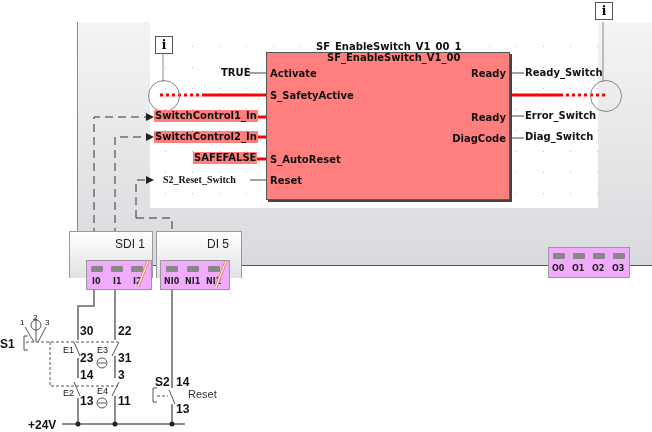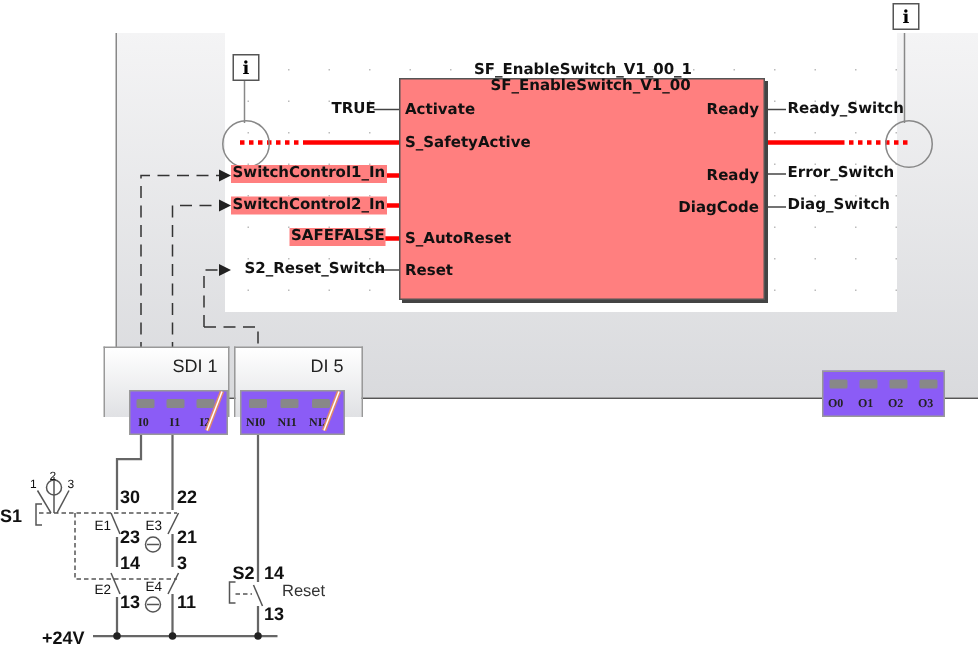--- a/index.html
+++ b/index.html
@@ -10,21 +10,21 @@
   .dot{position:absolute;width:1px;height:1px;background:#bbb;}
   #fb{left:266px;top:52px;width:242px;height:146px;background:#ff7f7f;border:1px solid #555;box-shadow:2px 2px 0 #444;}
   .lbl{position:absolute;font-size:10px;font-weight:bold;color:#111;white-space:nowrap;line-height:12px;}
   .hl{background:#ff7f7f;padding:0 1px;}
   .pinL{left:3px;}
   .pinR{right:3px;text-align:right;}
   .title{font-size:10px;font-weight:bold;color:#111;white-space:nowrap;}
   .info{position:absolute;width:16px;height:16px;border:1px solid #555;background:#fff;font-family:"DejaVu Serif",serif;font-weight:bold;font-size:12px;text-align:center;line-height:16px;}
   .circle{position:absolute;width:30px;height:30px;border:1px solid #888;border-radius:50%;background:transparent;}
   .module{position:absolute;background:linear-gradient(#fff,#e0e1e4);border:1px solid #999;border-bottom:none;}
-  .term{position:absolute;background:#8b5cf6;border:1px solid #999;font-family:Liberation Serif, serif;}
+  .term{position:absolute;background:#f0abfc;border:1px solid #999;}
   .led{position:absolute;width:12px;height:6px;background:#888;border-radius:1px;}
   .tlbl{position:absolute;font-size:8px;font-weight:bold;color:#222;}
   .mlbl{position:absolute;font-size:12px;color:#222;font-family:"Liberation Sans",sans-serif;}
   .sch{position:absolute;font-family:"Liberation Sans",sans-serif;font-weight:bold;color:#111;}
   svg{position:absolute;left:0;top:0;}
 </style>
 </head>
 <body>
 
 <div id="panel" class="abs"></div>
@@ -257,21 +257,21 @@
   <div class="lbl pinL" style="top:122px;">Reset</div>
   <div class="lbl pinR" style="top:15px;">Ready</div>
   <div class="lbl pinR" style="top:59px;">Ready</div>
   <div class="lbl pinR" style="top:80px;">DiagCode</div>
 </div>
 
 <div class="lbl" style="left:221px;top:67px;">TRUE</div>
 <div class="lbl hl" style="left:154px;top:110px;">SwitchControl1_In</div>
 <div class="lbl hl" style="left:154px;top:131px;">SwitchControl2_In</div>
 <div class="lbl hl" style="left:193px;top:152px;">SAFEFALSE</div>
-<div class="lbl" style="left:163px;top:174px;">S2_Reset_Switch</div>
+<div class="lbl" style="left:163px;top:174px;font-family:Liberation Serif, serif;">S2_Reset_Switch</div>
 
 <div class="lbl" style="left:525px;top:67px;">Ready_Switch</div>
 <div class="lbl" style="left:525px;top:110px;">Error_Switch</div>
 <div class="lbl" style="left:525px;top:131px;">Diag_Switch</div>
 
 <div class="module" style="left:69px;top:231px;width:82px;height:46px;">
   <div class="mlbl" style="left:45px;top:5px;">SDI 1</div>
 </div>
 <div class="module" style="left:156px;top:231px;width:84px;height:46px;">
   <div class="mlbl" style="left:50px;top:5px;">DI 5</div>
@@ -312,21 +312,21 @@
 </div>
 
 <div class="sch" style="left:0px;top:337px;font-size:12px;">S1</div>
 <div class="sch" style="left:20px;top:318px;font-size:8px;font-weight:normal;">1</div>
 <div class="sch" style="left:33px;top:313px;font-size:8px;font-weight:normal;">2</div>
 <div class="sch" style="left:45px;top:318px;font-size:8px;font-weight:normal;">3</div>
 <div class="sch" style="left:80px;top:324px;font-size:12px;">30</div>
 <div class="sch" style="left:80px;top:351px;font-size:12px;">23</div>
 <div class="sch" style="left:80px;top:368px;font-size:12px;">14</div>
 <div class="sch" style="left:118px;top:324px;font-size:12px;">22</div>
-<div class="sch" style="left:118px;top:351px;font-size:12px;">21</div>
+<div class="sch" style="left:118px;top:351px;font-size:12px;">31</div>
 <div class="sch" style="left:118px;top:368px;font-size:12px;">3</div>
 <div class="sch" style="left:80px;top:394px;font-size:12px;">13</div>
 <div class="sch" style="left:118px;top:394px;font-size:12px;">11</div>
 <div class="sch" style="left:63px;top:345px;font-size:9px;font-weight:normal;">E1</div>
 <div class="sch" style="left:63px;top:388px;font-size:9px;font-weight:normal;">E2</div>
 <div class="sch" style="left:97px;top:345px;font-size:9px;font-weight:normal;">E3</div>
 <div class="sch" style="left:97px;top:386px;font-size:9px;font-weight:normal;text-align:right;">E4</div>
 
 <div class="sch" style="left:155px;top:375px;font-size:12px;">S2</div>
 <div class="sch" style="left:176px;top:375px;font-size:12px;">14</div>

